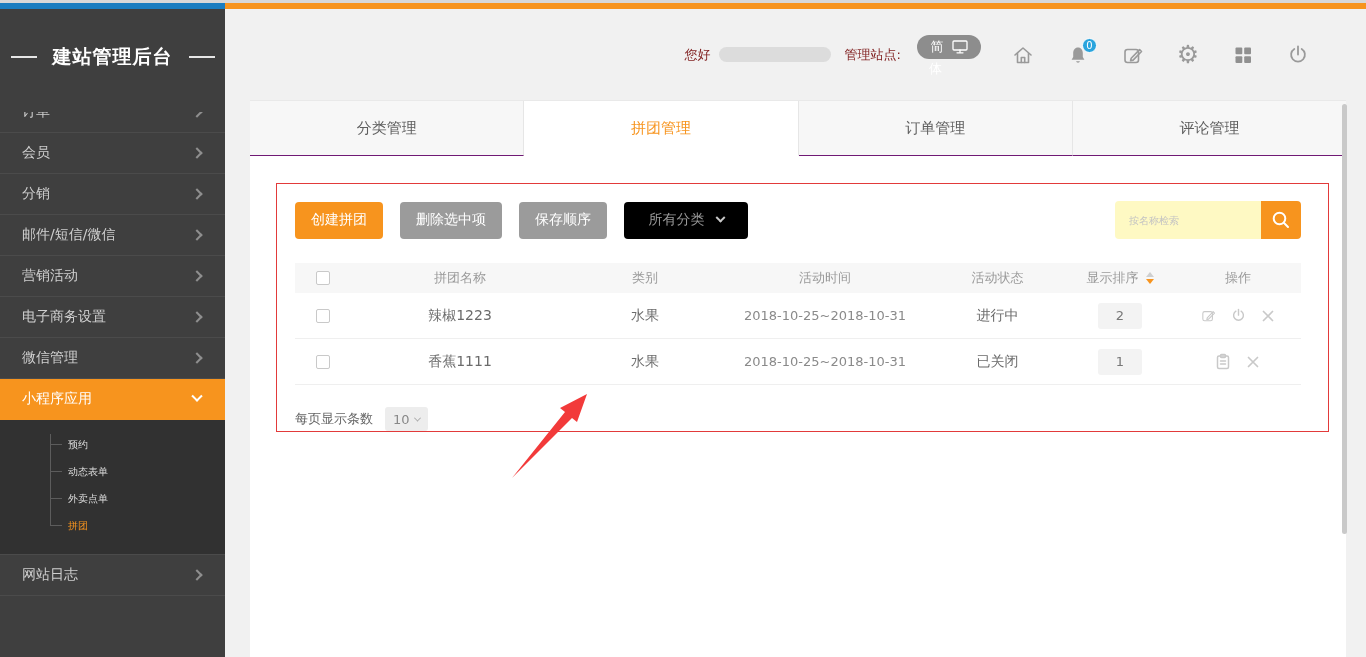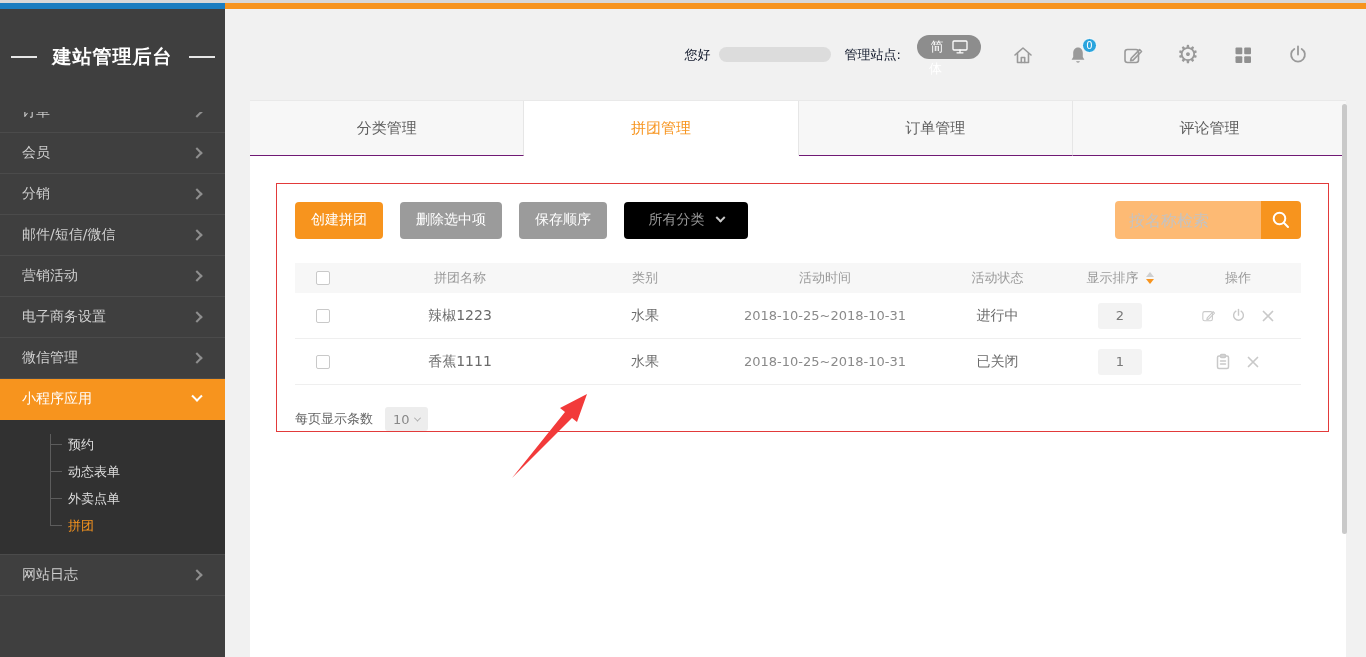--- a/index.html
+++ b/index.html
@@ -23,28 +23,28 @@
   .nav-item { height:41px; border-bottom:1px solid #4b4b4b; display:flex; align-items:center;
               justify-content:space-between; padding:0 24px 0 22px; color:#cfcfcf; font-size:14px; cursor:pointer; }
   .nav-item.clipped { margin-top:-20px; }
   .nav-item.active { background:#f7941e; color:#fff; border-bottom-color:#f7941e; }
   .chev { width:8px; height:8px; border-top:2px solid #8f8f8f; border-right:2px solid #8f8f8f;
           transform:rotate(45deg); display:inline-block; }
   .nav-item.active .chev { border-color:#fff; transform:rotate(135deg) translate(-2px,2px); }
   .submenu { background:#313131; border-bottom:1px solid #4b4b4b; padding:11px 0 15px; position:relative; }
   .submenu::before { content:""; position:absolute; left:50px; top:14px; bottom:28px; border-left:1px solid #5c5c5c; }
   .sub-item { height:27px; display:flex; align-items:center; padding-left:68px; color:#dedede;
-              font-size:13px; position:relative; cursor:pointer; }
+              font-size:10px; position:relative; cursor:pointer; }
   .sub-item::before { content:""; position:absolute; left:50px; width:12px; top:13px; border-top:1px solid #5c5c5c; }
   .sub-item.active { color:#f7941e; }
 
   
   .header { position:absolute; left:225px; top:9px; right:0; height:91px; background:#f1f1f1;
             display:flex; align-items:center; justify-content:flex-end; padding-right:56px; z-index:1; }
-  .header .txt { color:#0f172a; font-size:13px; }
+  .header .txt { color:#7f1d1d; font-size:13px; }
   .redacted { width:112px; height:15px; background:#dcdcdc; border-radius:8px; margin:0 14px 0 8px; }
   .lang { display:flex; flex-direction:column; align-items:flex-start; margin:0 30px 0 16px; }
   .lang-pill { width:64px; height:24px; background:#8d8d8d; border-radius:12px; display:flex;
                align-items:center; justify-content:center; gap:8px; color:#fff; font-size:13px; cursor:pointer; }
   .lang-second { color:#fff; font-size:13px; margin:3px 0 0 12px; height:13px; line-height:13px; }
   .hicons { display:flex; align-items:center; gap:31px; }
   .hicon { position:relative; width:24px; height:24px; display:flex; align-items:center; justify-content:center; cursor:pointer; }
   .hicon svg { stroke:#9a9a9a; fill:none; stroke-width:1.6; stroke-linecap:round; stroke-linejoin:round; }
   .gear-glyph { font-size:25px; color:#9a9a9a; line-height:24px; }
   .badge { position:absolute; top:-5px; right:-7px; min-width:15px; height:15px; background:#2aa4dd;
@@ -62,22 +62,22 @@
   .toolbar { display:flex; align-items:center; margin:45px 45px 0; }
   .btn { height:37px; border:none; border-radius:4px; color:#fff; font-size:14px; padding:0 16px; cursor:pointer;
          font-family:inherit; }
   .btn-orange { background:#f7941e; }
   .btn-gray { background:#9b9b9b; margin-left:17px; }
   .filter { margin-left:17px; width:124px; height:37px; background:#000000; border-radius:4px; display:flex;
             align-items:center; justify-content:center; gap:12px; color:#9a9a9a; font-size:14px; cursor:pointer; }
   .chev-sm { width:7px; height:7px; border-right:2px solid #c9c9c9; border-bottom:2px solid #c9c9c9;
              transform:rotate(45deg) translate(-2px,-2px); display:inline-block; }
   .search { margin-left:auto; display:flex; }
-  .search input { width:146px; height:38px; background:#fdba74; border:none; outline:none; padding:0 14px;
-                  font-size:16px; color:#666; border-radius:4px 0 0 4px; font-family:inherit; }
+  .search input { width:146px; height:38px; background:#fef9c3; border:none; outline:none; padding:0 14px;
+                  font-size:10px; color:#666; border-radius:4px 0 0 4px; font-family:inherit; }
   .search input::placeholder { color:#c3c3c3; }
   .search-btn { width:40px; height:38px; background:#f7941e; border:none; border-radius:0 4px 4px 0;
                 display:flex; align-items:center; justify-content:center; cursor:pointer; }
 
   .table { margin:24px 45px 0; }
   .thead { display:flex; align-items:center; height:30px; background:#f7f7f7; color:#9a9a9a; font-size:13px; }
   .trow  { display:flex; align-items:center; height:46px; border-bottom:1px solid #efefef; color:#6b6b6b; font-size:14px; }
   .col { text-align:center; display:flex; align-items:center; justify-content:center; }
   .c0{width:55px;} .c1{width:220px;} .c2{width:150px;} .c3{width:210px;} .c4{width:135px;} .c5{width:110px;} .c6{width:126px;}
   .date { color:#8a8a8a; font-size:13px; }

